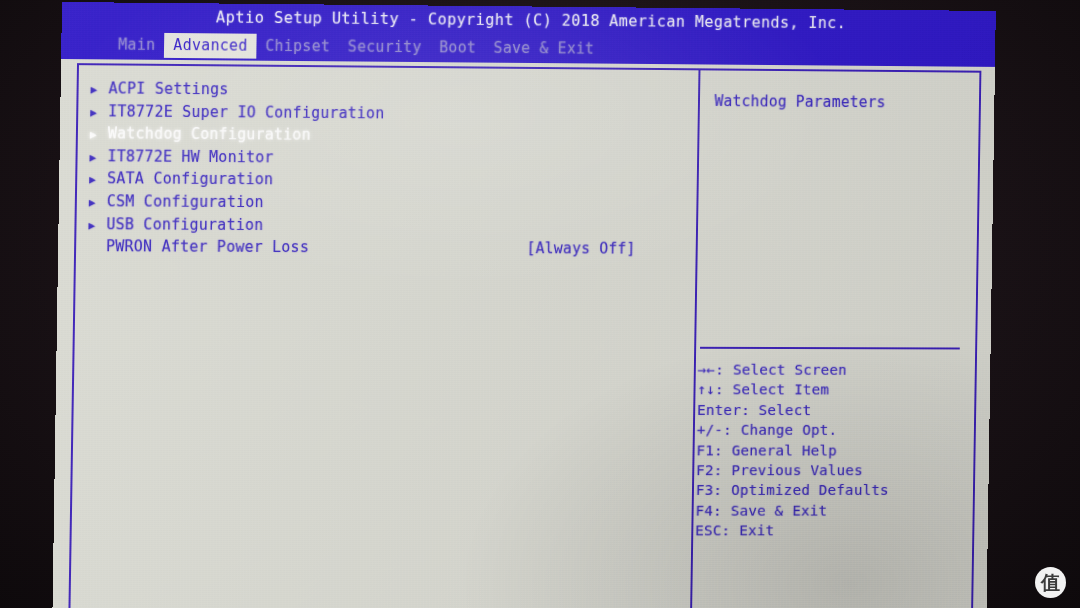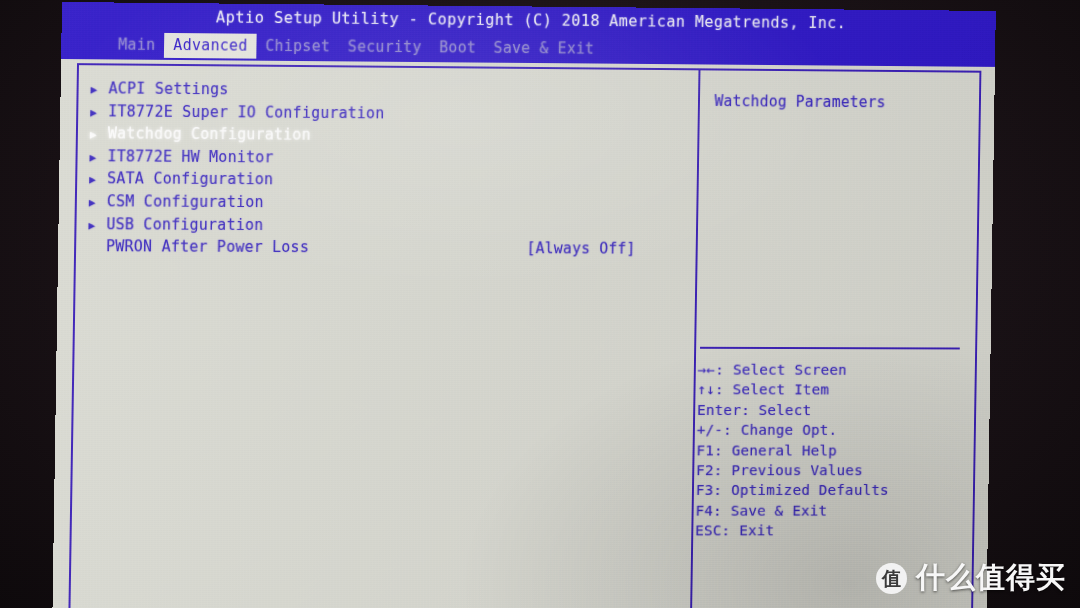--- a/index.html
+++ b/index.html
@@ -328,16 +328,15 @@
 
       </div>
 
       <div id="screen-glare"></div>
       <div id="screen-blur"></div>
     </div>
   </div>
 
   <div id="watermark">
     <div id="wm-logo">值</div>
-    <div id="wm-text">什么值得买</div>
   </div>
 
 </div>
 
 </body></html>

